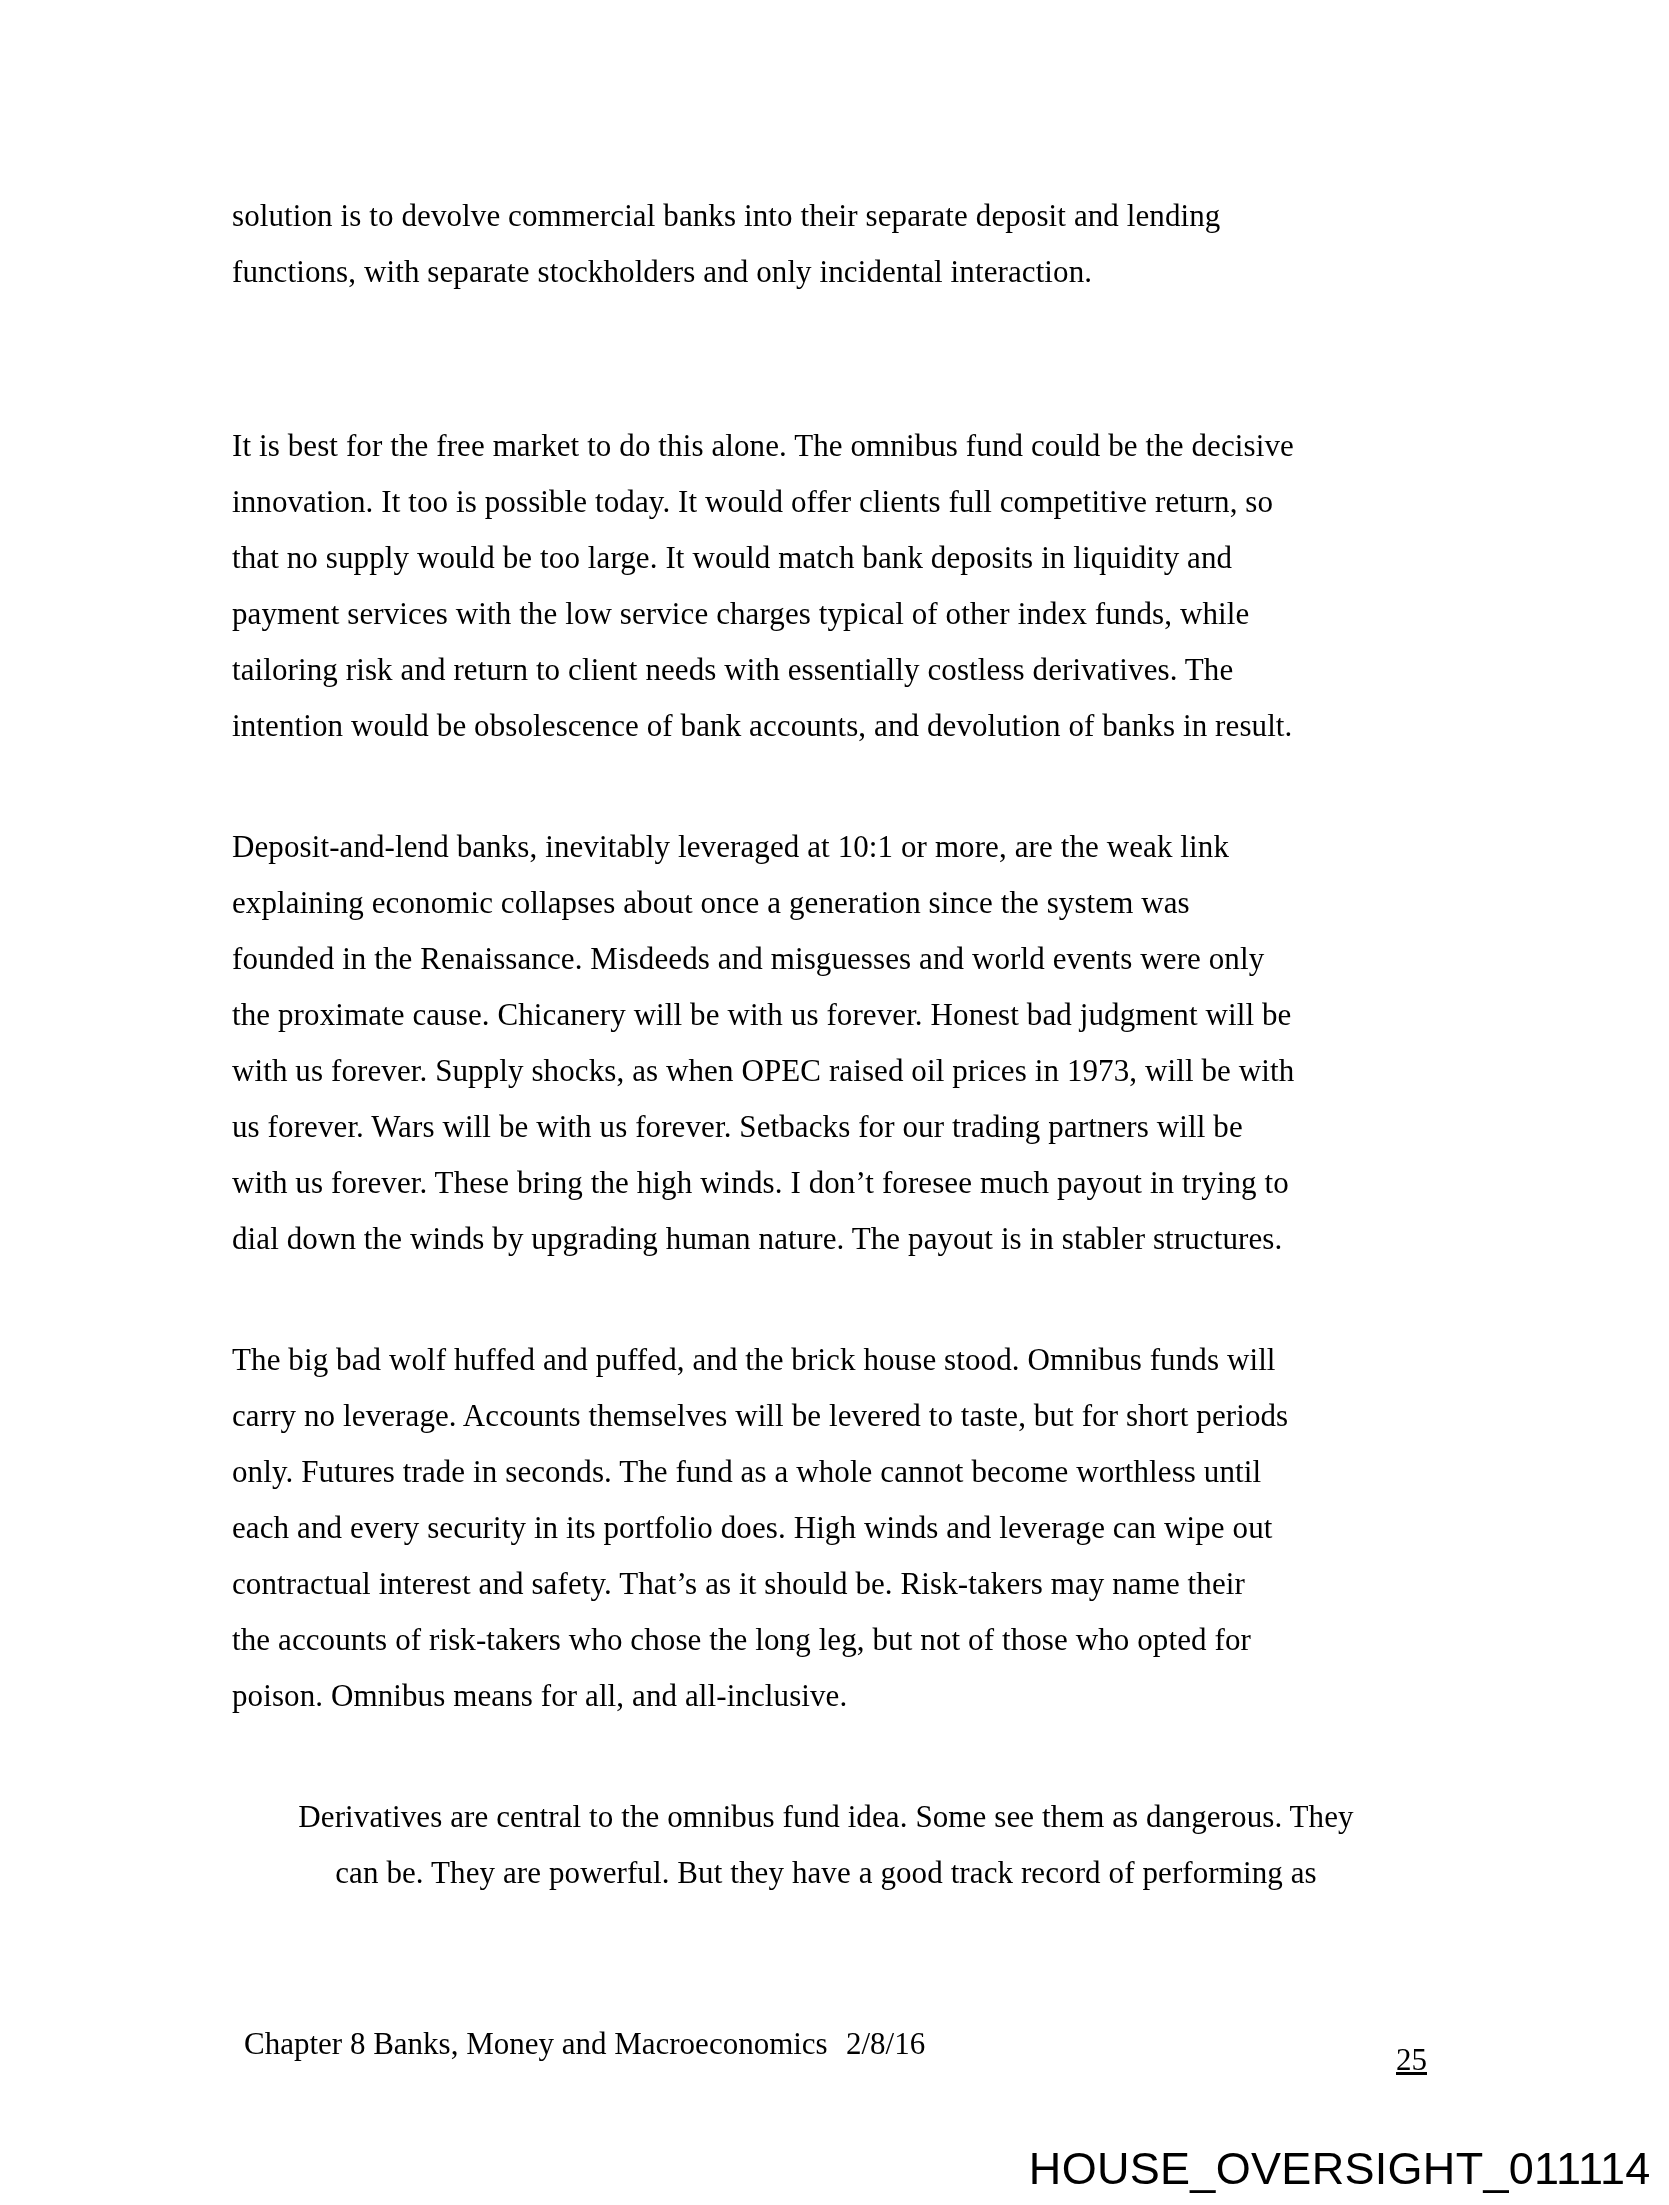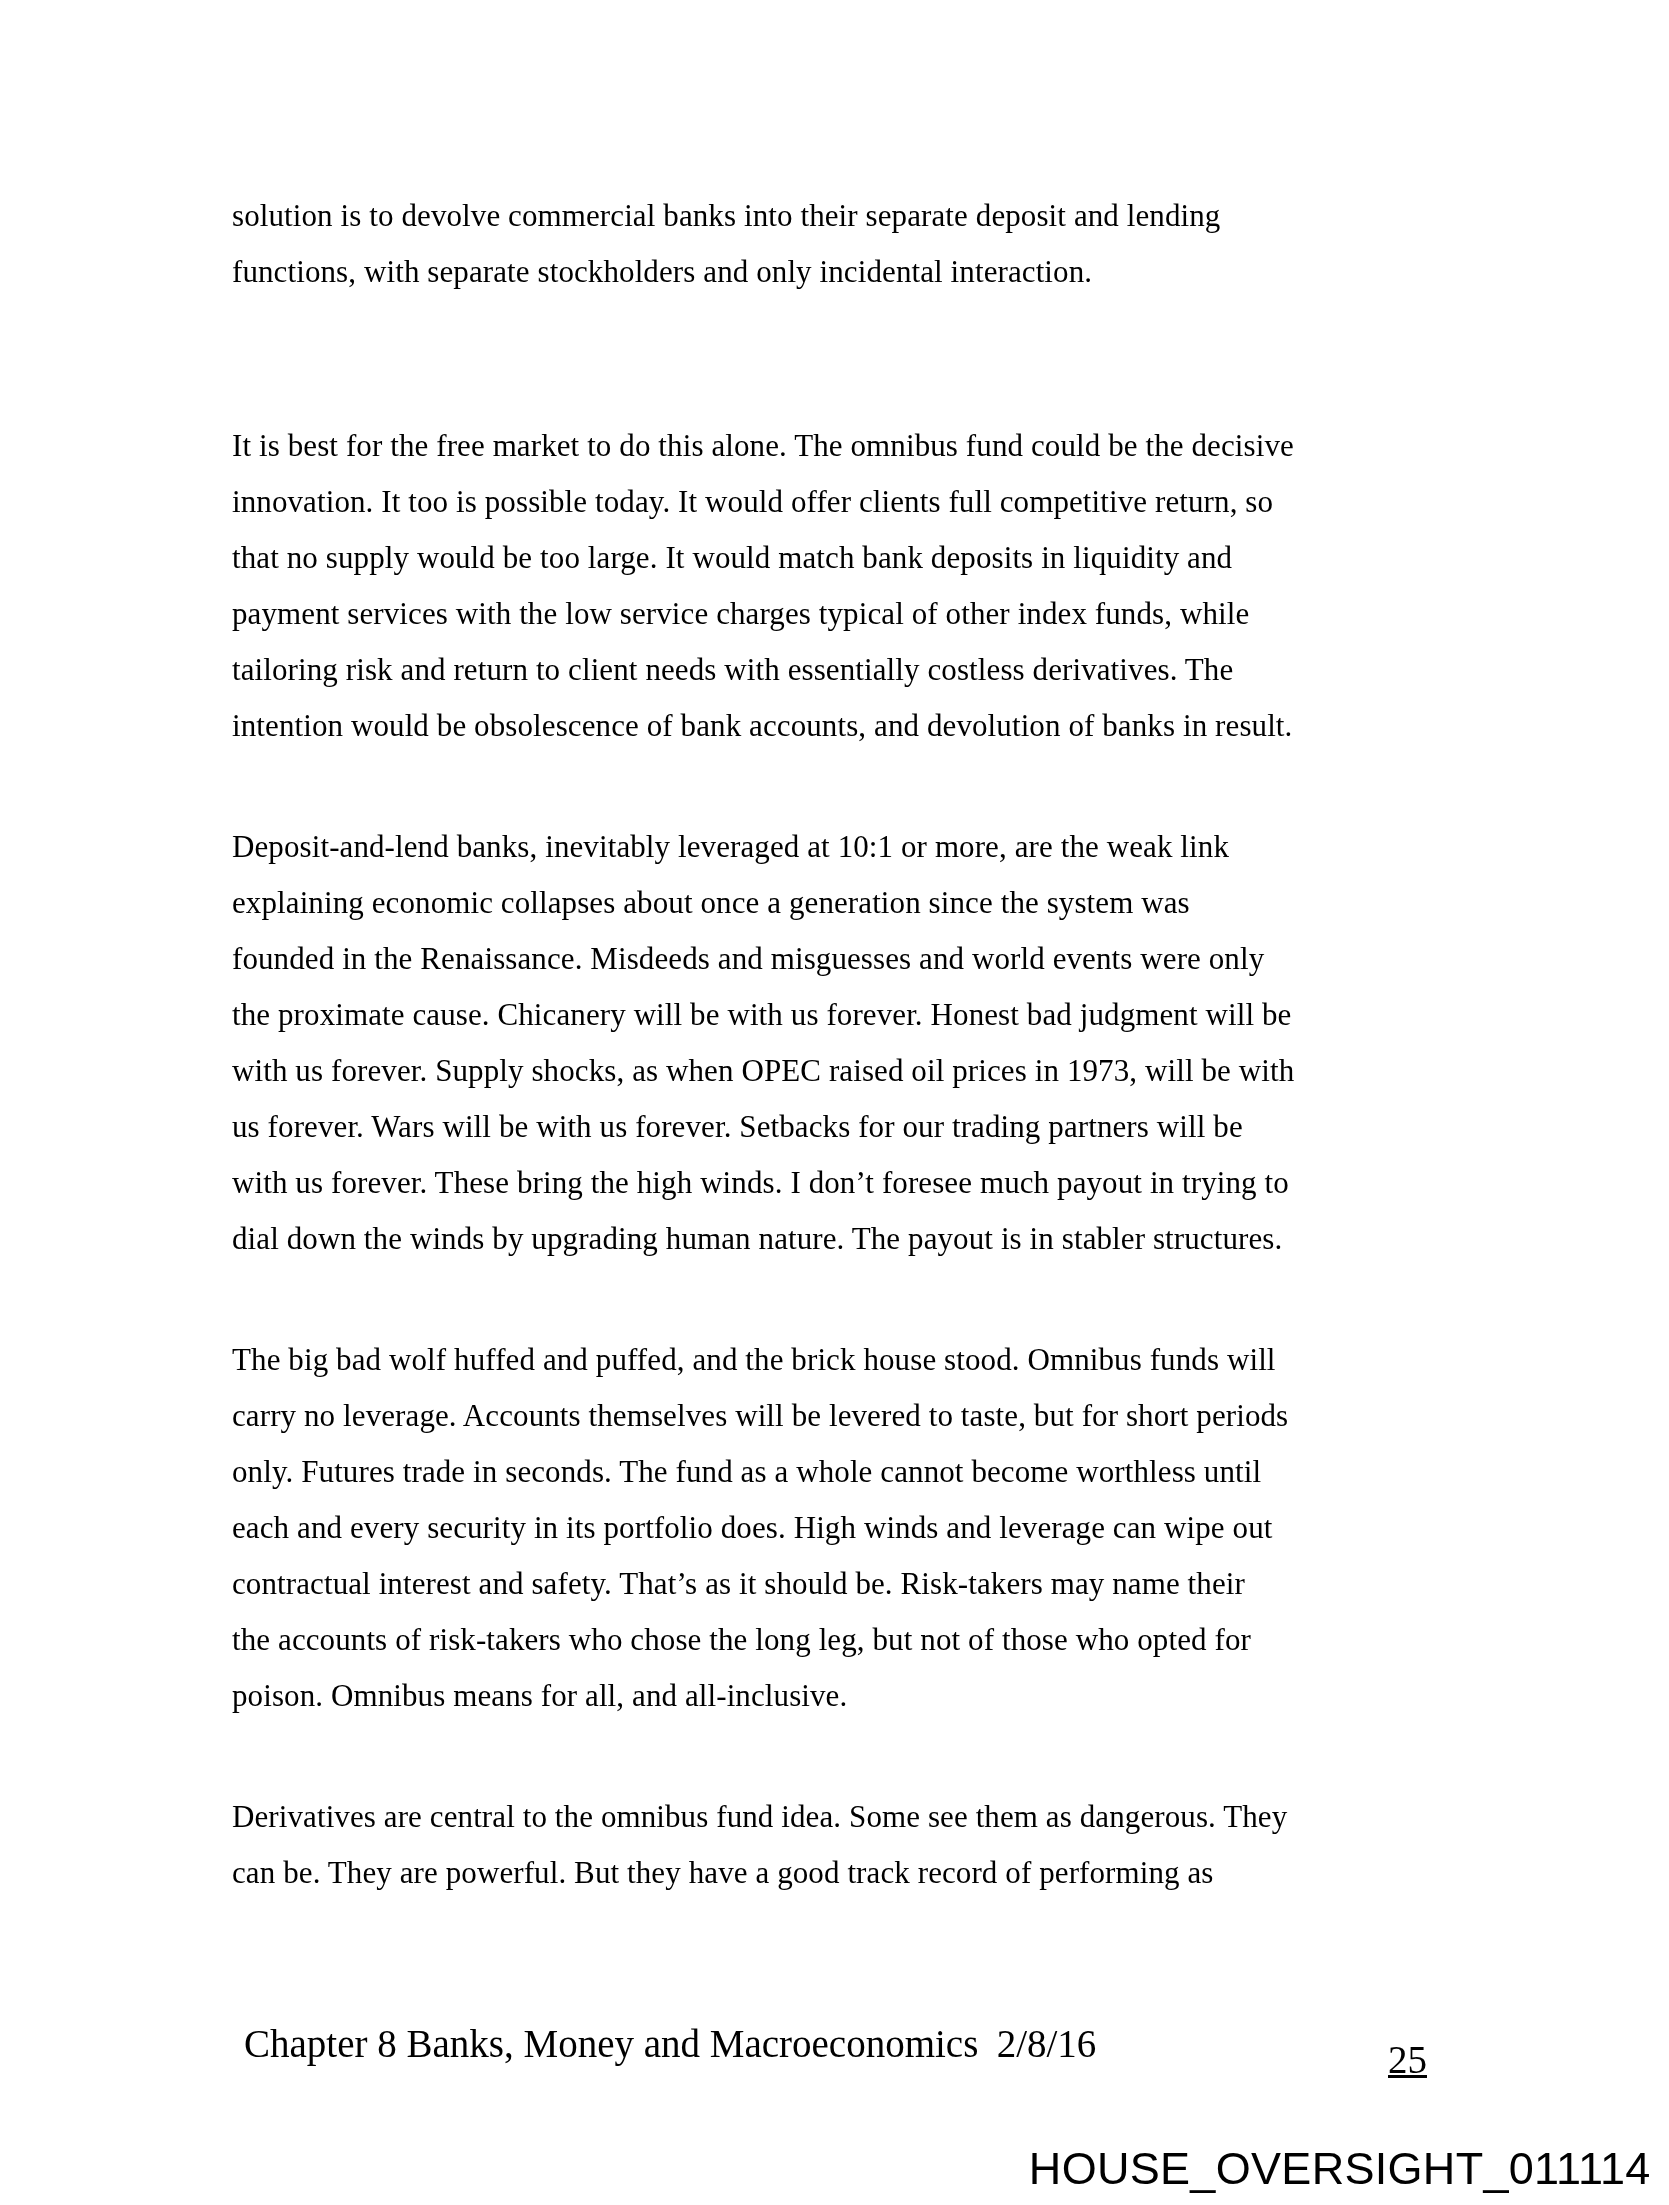--- a/index.html
+++ b/index.html
@@ -27,33 +27,34 @@
     width: 1188px;
   }
   .para {
     margin: 0 0 65px 0;
   }
   .para.after-gap-large {
     margin-bottom: 118px;
   }
   .para.last {
     margin-bottom: 0;
+    text-align: center;
   }
   .line {
     font-size: 31px;
     line-height: 56px;
     white-space: nowrap;
     letter-spacing: 0.1px;
   }
   .footer {
     position: absolute;
     left: 244px;
     right: 242px;
     top: 2016px;
-    font-size: 39px;
+    font-size: 31px;
     line-height: 56px;
     white-space: nowrap;
   }
   .footer .date {
     margin-left: 18.3px;
   }
   .footer .pagenum {
     position: absolute;
     right: 0;
     top: 16px;

